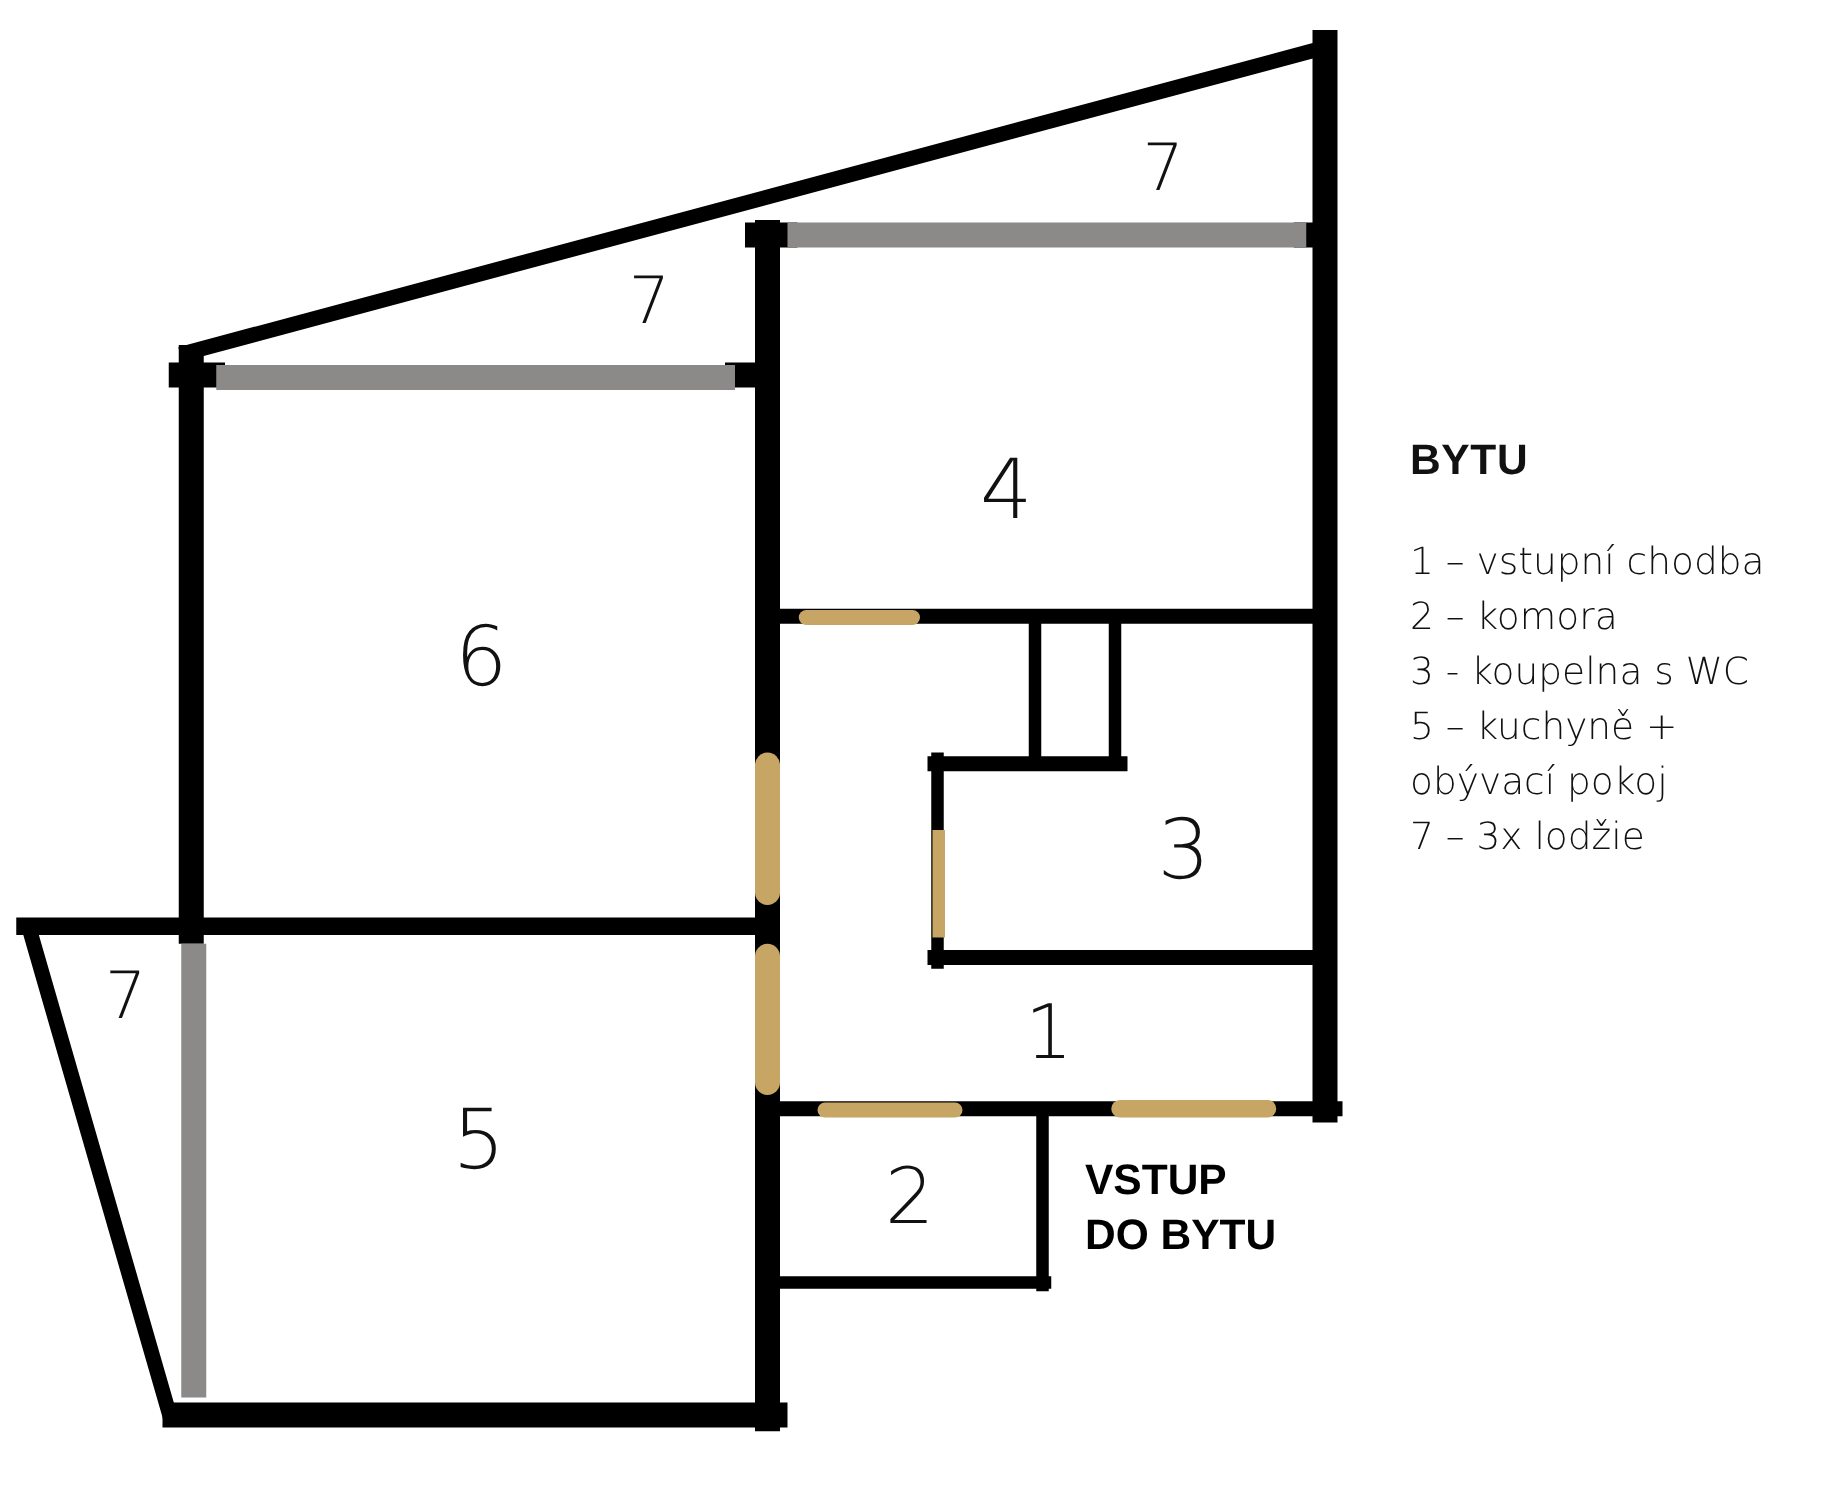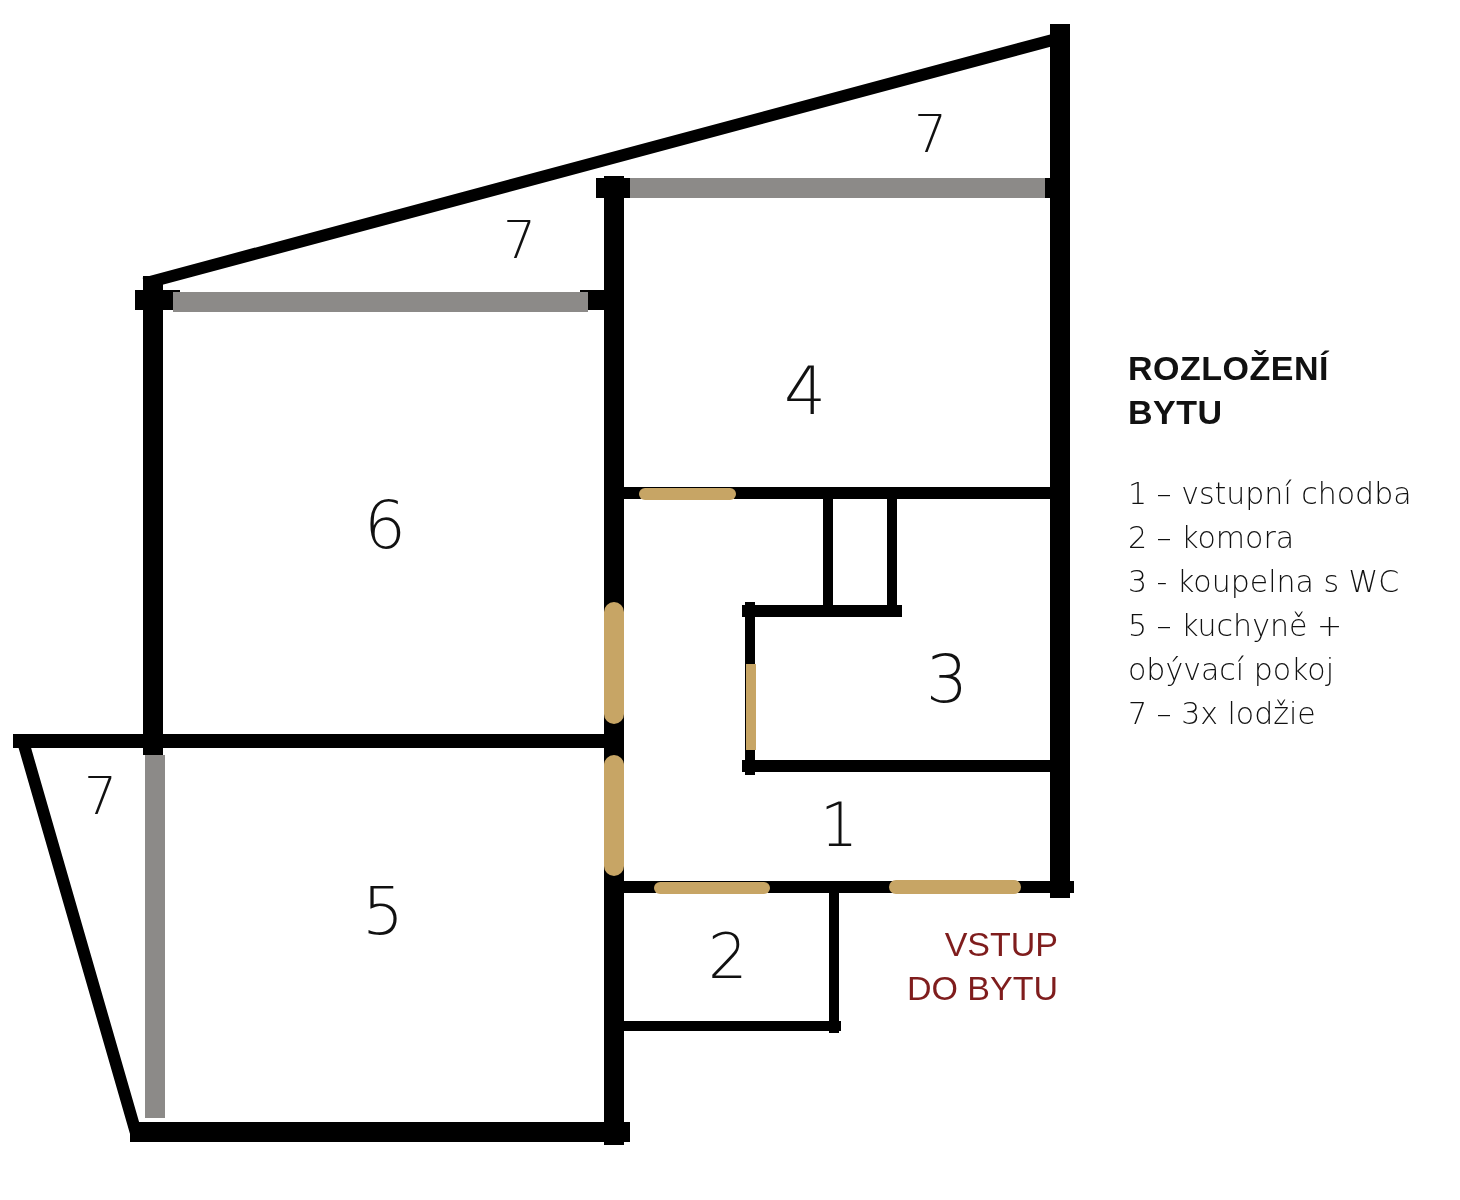--- a/index.html
+++ b/index.html
@@ -3,21 +3,21 @@
   <meta charset="utf-8">
   <style>
     html, body { margin: 0; padding: 0; background: #ffffff; }
     body { width: 1460px; height: 1200px; position: relative; overflow: hidden; }
     svg.plan { position: absolute; left: 0; top: 0; }
     .room-num { font-family: "DejaVu Sans", sans-serif; font-weight: 200; fill: #111; }
     .legend { position: absolute; left: 1128px; top: 346px; color: #111; font-family: "DejaVu Sans", sans-serif; }
     .legend-title { font-family: "Liberation Sans", sans-serif; font-weight: 700; font-size: 34px; line-height: 44px; letter-spacing: 0.5px; margin: 0; }
     .legend-list { list-style: none; margin: 38px 0 14px 0; padding: 0; font-size: 30px; line-height: 44px; font-weight: 300; }
     .legend-list li { white-space: nowrap; }
-    .entrance { position: absolute; left: 868px; top: 922px; width: 190px; text-align: right; font-family: "Liberation Sans", sans-serif; font-weight: 400; font-size: 34px; line-height: 44px; color: #7f1d1d; }
+    .entrance { position: absolute; left: 868px; top: 922px; width: 190px; text-align: left; font-family: "Liberation Sans", sans-serif; font-weight: 700; font-size: 34px; line-height: 44px; color: #000000; }
   </style>
 </head>
 <body>
 
 <svg class="plan" width="1460" height="1200" viewBox="0 0 1460 1200">
 
   <g stroke="#000" stroke-linecap="square" fill="none">
 
     <line x1="150" y1="282" x2="1060" y2="38" stroke-width="12"></line>
 
@@ -82,21 +82,20 @@
   <text class="room-num" x="84" y="814" font-size="52">7</text>
 </svg>
 
 <div class="entrance">
   <div>VSTUP</div>
   <div>DO BYTU</div>
 </div>
 
 <div class="legend">
   <h2 class="legend-title">
-    <div>ROZLOŽENÍ</div>
     <div>BYTU</div>
   </h2>
   <ul class="legend-list">
     <li>1 – vstupní chodba</li>
     <li>2 – komora</li>
     <li>3 - koupelna s WC</li>
     <li>5 – kuchyně +</li>
     <li>obývací pokoj</li>
     <li>7 – 3x lodžie</li>
   </ul>

